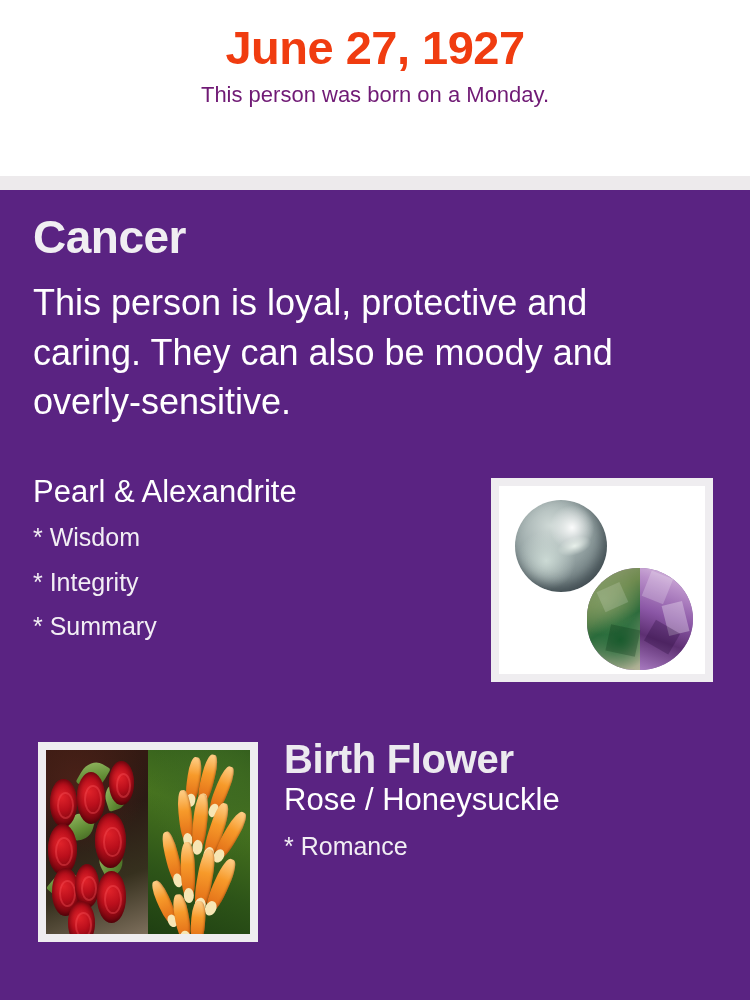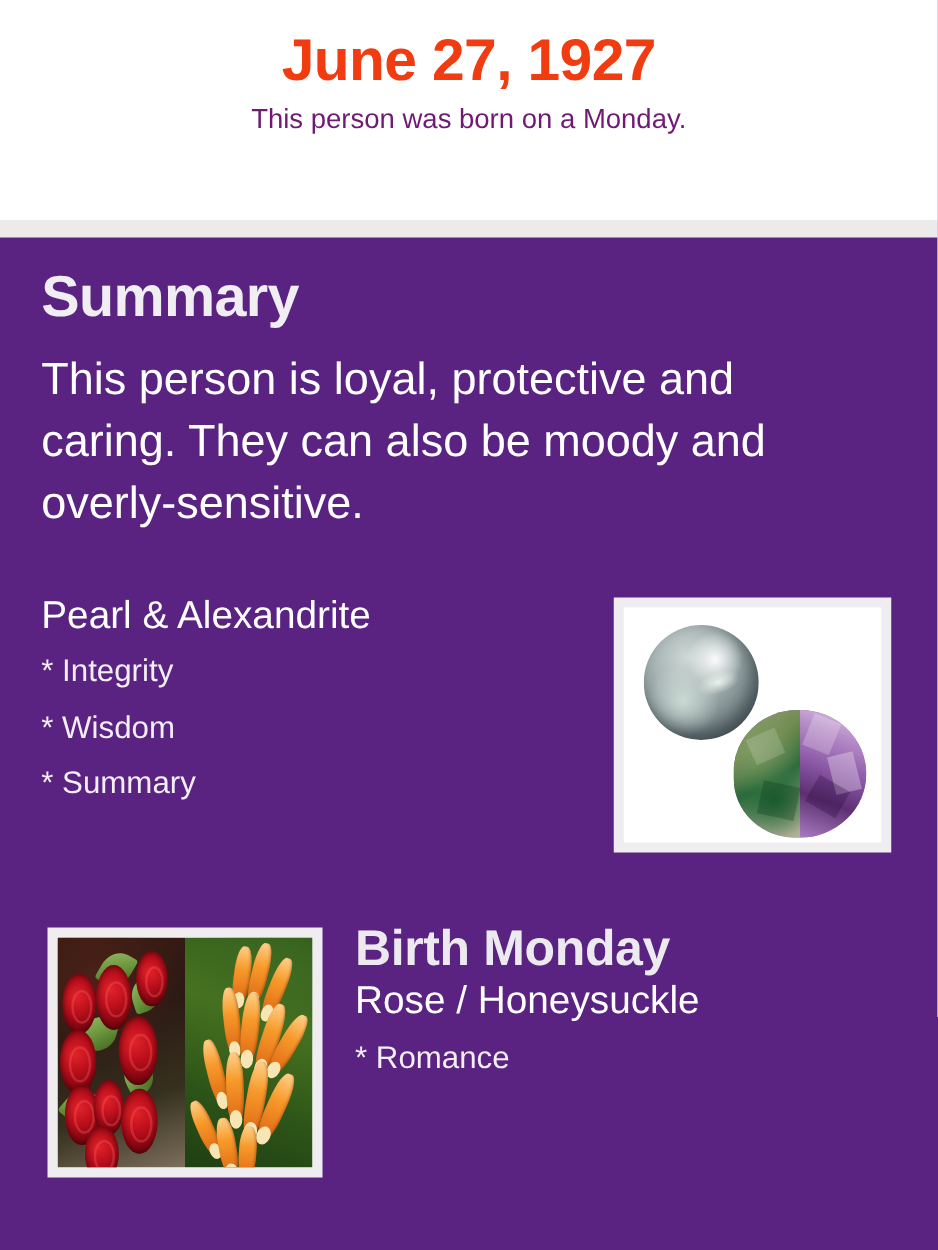--- a/index.html
+++ b/index.html
@@ -276,34 +276,34 @@
 
   <div class="header">
     <h1 class="date-title">June 27, 1927</h1>
     <div class="born-line">This person was born on a Monday.</div>
   </div>
 
   <div class="divider-band"></div>
 
   <div class="panel">
 
-    <h2 class="zodiac-name">Summary</h2>
+    <h2 class="zodiac-name">Cancer</h2>
     <p class="zodiac-desc">This person is loyal, protective and caring. They can also be moody and overly-sensitive.</p>
 
     <div class="birthstone-block">
       <div class="section-subheading">Pearl &amp; Alexandrite</div>
       <ul class="trait-list">
+        <li class="trait-item">* Wisdom</li>
         <li class="trait-item">* Integrity</li>
-        <li class="trait-item">* Wisdom</li>
         <li class="trait-item">* Summary</li>
       </ul>
     </div>
 
     <div class="flower-block">
-      <h3 class="section-heading">Birth Monday</h3>
+      <h3 class="section-heading">Birth Flower</h3>
       <div class="section-subheading">Rose / Honeysuckle</div>
       <ul class="trait-list">
         <li class="trait-item">* Romance</li>
       </ul>
     </div>
 
   </div>
 
   <div class="photo-frame frame-stone">
     <div class="photo-inner">

